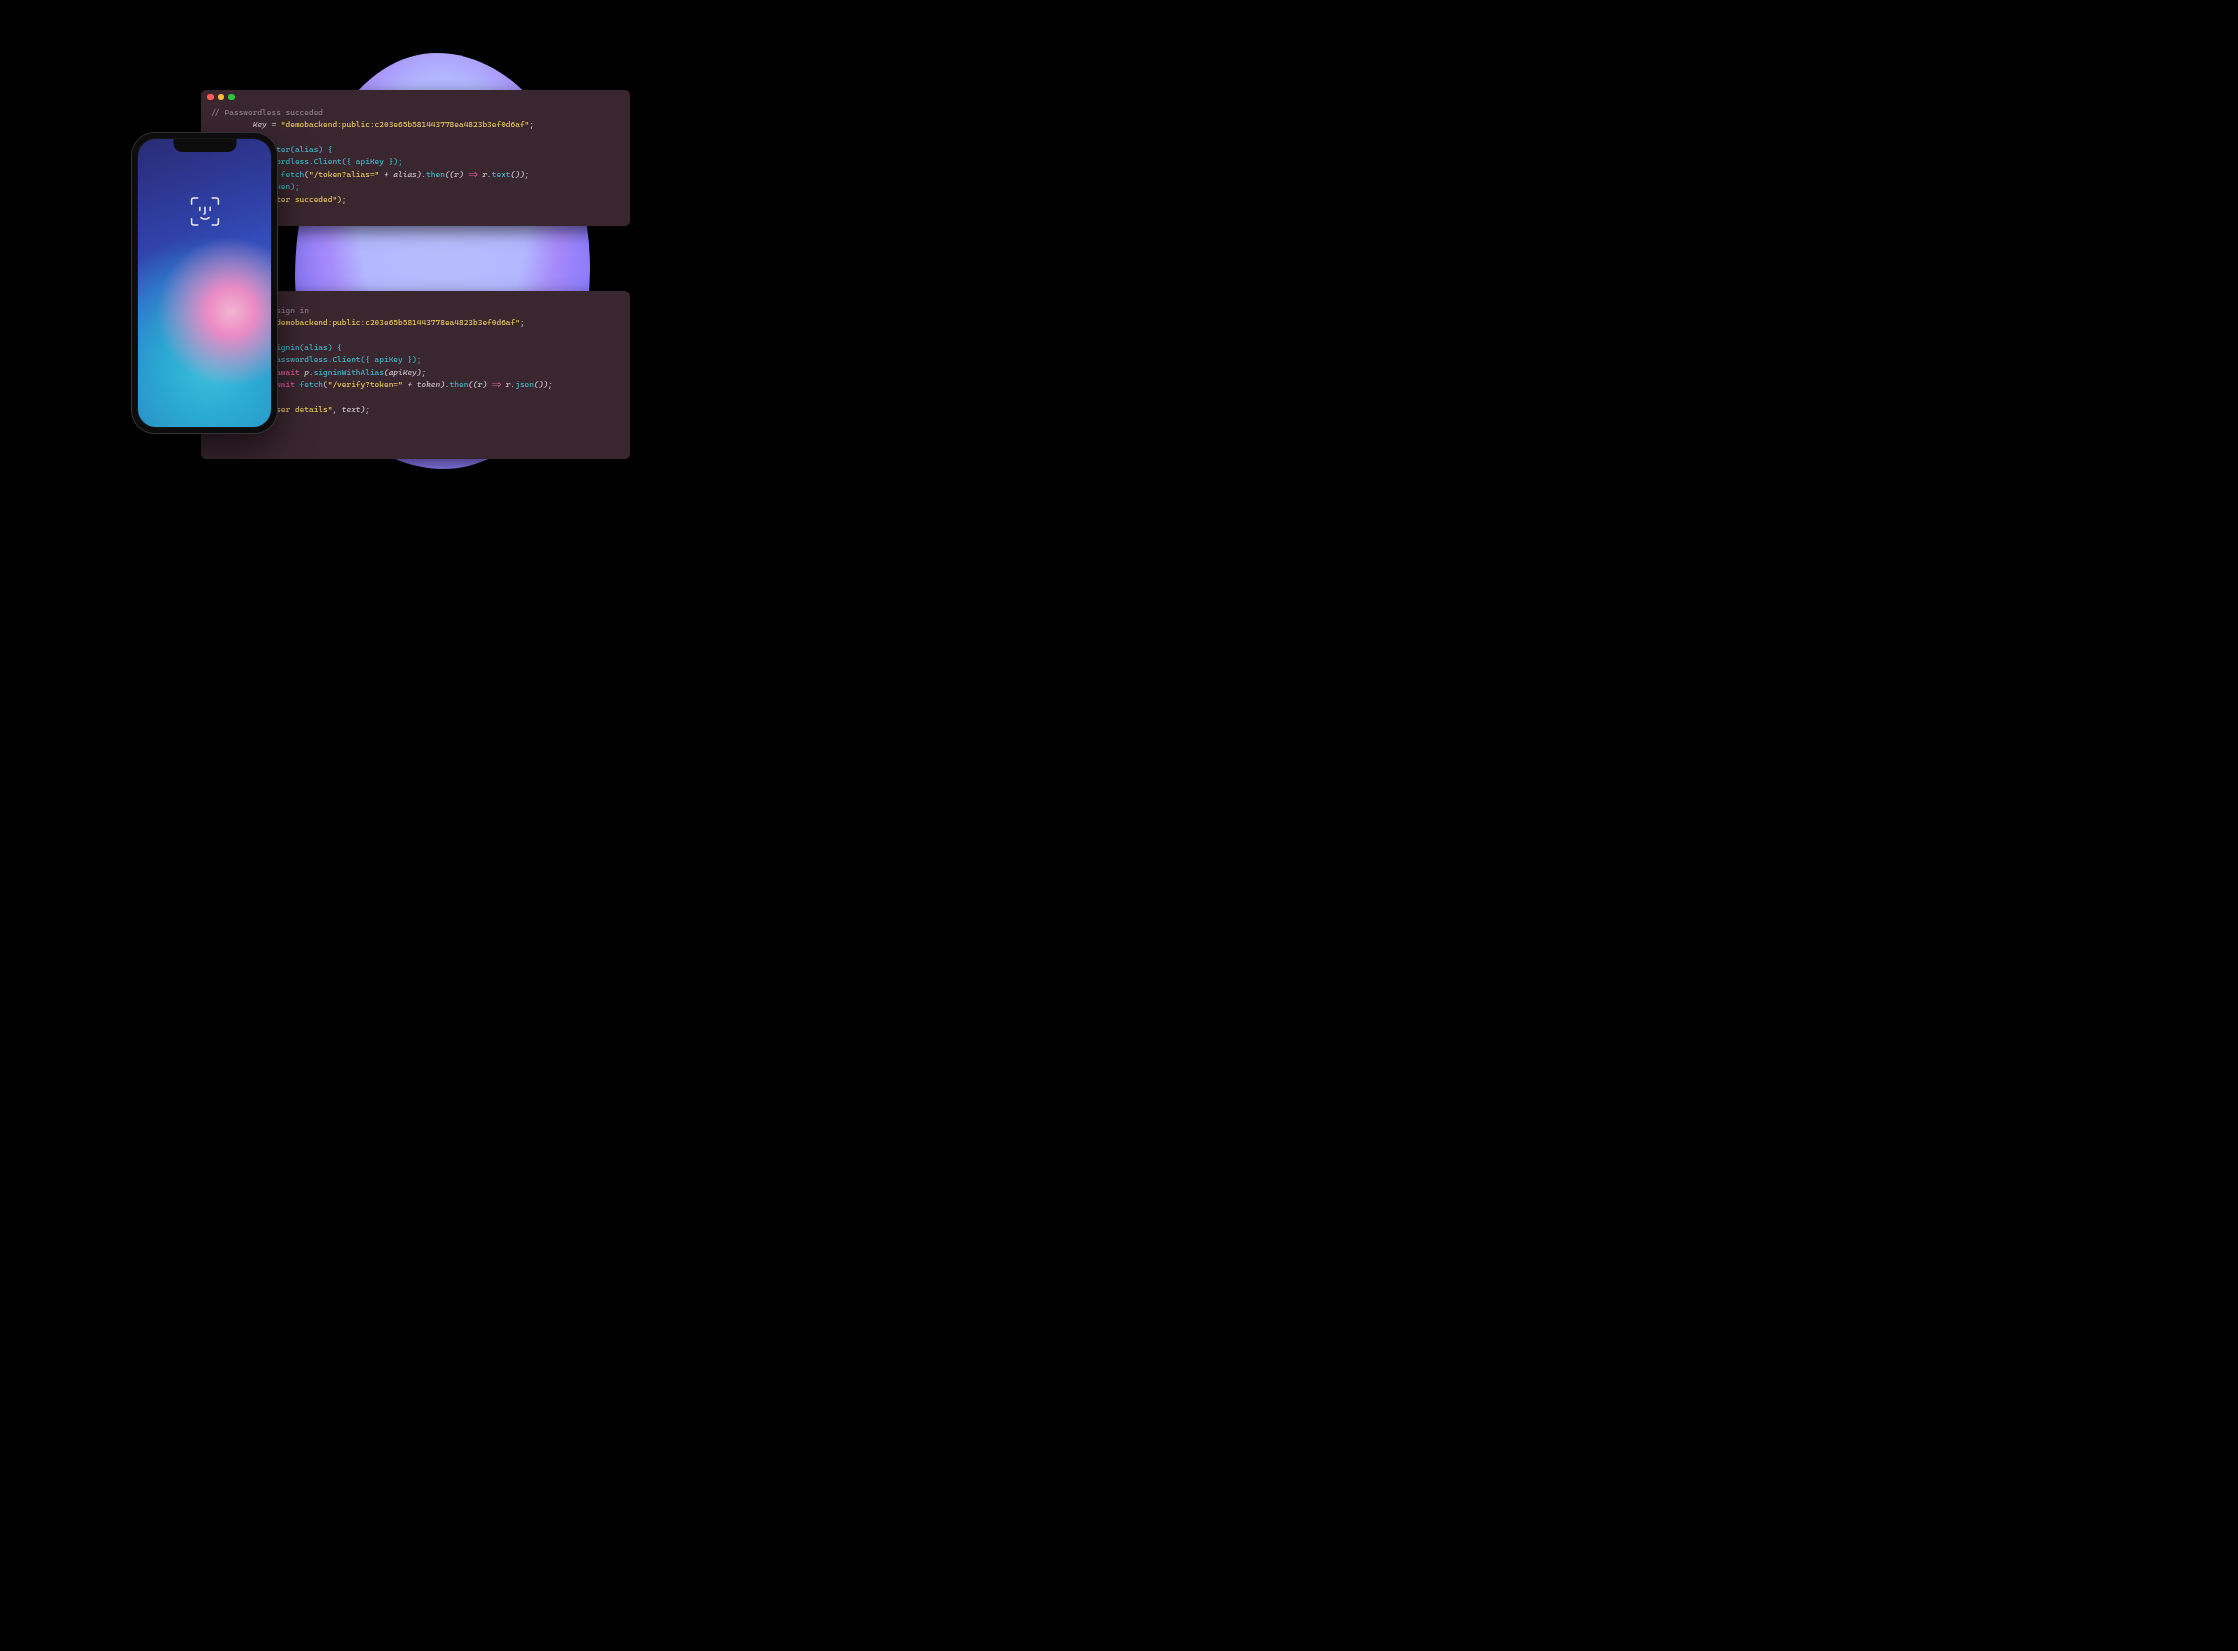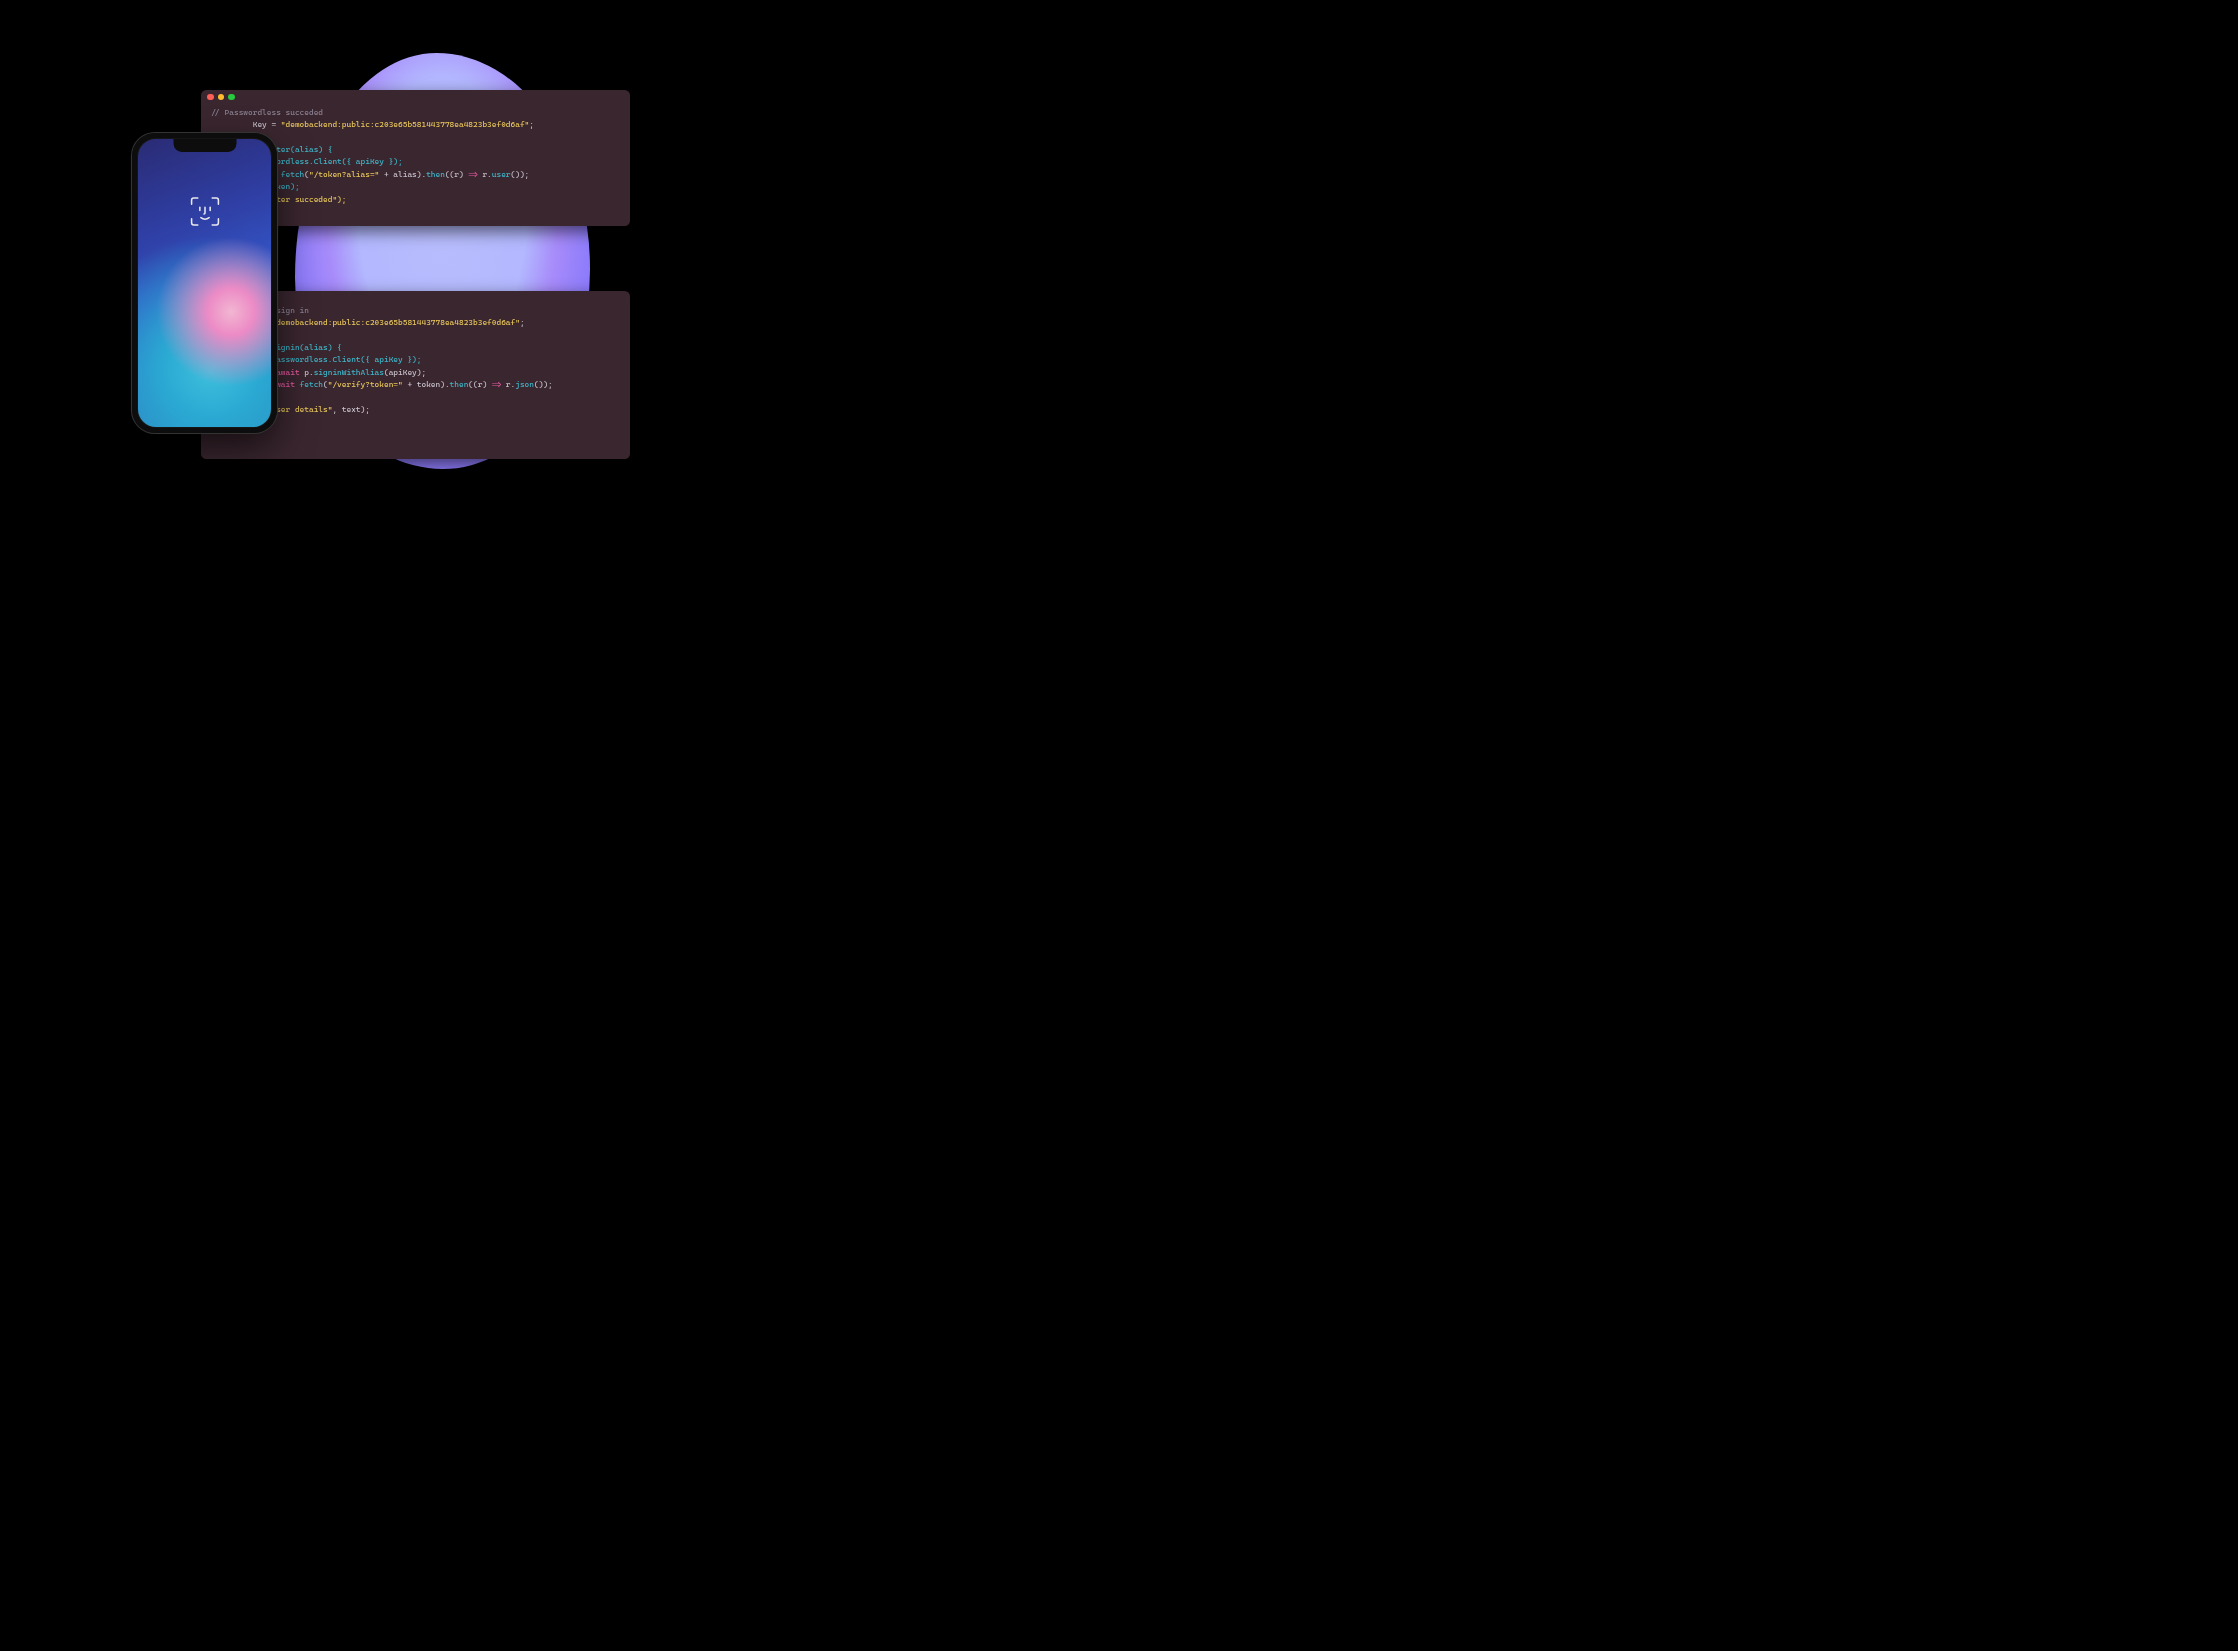--- a/index.html
+++ b/index.html
@@ -49,21 +49,21 @@
 
   .code {
     padding: 2.1px 9.5px 9.5px 9.5px;
     font-size: 8px;
     line-height: 1.55;
     color: #c7c0c9;
     white-space: pre;
   }
   .c-comment { color: #8a8090; }
   .c-keyword { color: #e65aa2; }
-  .c-var     { color: #c7c0c9; }
+  .c-var     { color: #c7c0c9; font-style: italic; }
   .c-string  { color: #e7c65a; }
   .c-func    { color: #3fb6c9; }
   .c-ident   { color: #3fb6c9; }
   .c-punc    { color: #c7c0c9; }
 
   
   .phone {
     position: absolute;
     left: 132px;
     top: 133px;
@@ -118,21 +118,21 @@
   <div class="titlebar">
     <div class="dot red"></div>
     <div class="dot yellow"></div>
     <div class="dot green"></div>
   </div>
   <div class="code"><span class="c-comment">// Passwordless succeded</span>
          <span class="c-var">Key = </span><span class="c-string">"<span>demobackend:public:c203e65b581443778ea4823b3ef0d6af</span>"</span><span class="c-punc">;</span>
 
          <span class="c-func">register(alias) {</span>
          <span class="c-ident">Passwordless.Client({ apiKey });</span>
-         <span class="c-keyword">await</span> <span class="c-func">fetch</span><span class="c-punc">(</span><span class="c-string">"/token?alias="</span><span class="c-var"> + alias).</span><span class="c-func">then</span><span class="c-var">((r) </span><span class="c-keyword">=&gt;</span><span class="c-var"> r.</span><span class="c-func">user</span><span class="c-var">());</span>
+         <span class="c-keyword">await</span> <span class="c-func">fetch</span><span class="c-punc">(</span><span class="c-string">"/token?alias="</span><span class="c-var"> + alias).</span><span class="c-func">then</span><span class="c-var">((r) </span><span class="c-keyword">=&gt;</span><span class="c-var"> r.</span><span class="c-func">text</span><span class="c-var">());</span>
          <span class="c-func">er(token);</span>
          <span class="c-string">Register succeded");</span>
 </div>
 </div>
 
 <div class="editor bottom">
   <div class="titlebar" style="height:2.1px;"></div>
   <div class="code" style="padding-top:11.6px;">         <span class="c-comment">less sign in</span>
          <span class="c-var">y = </span><span class="c-string">"<span>demobackend:public:c203e65b581443778ea4823b3ef0d6af</span>"</span><span class="c-punc">;</span>
 

